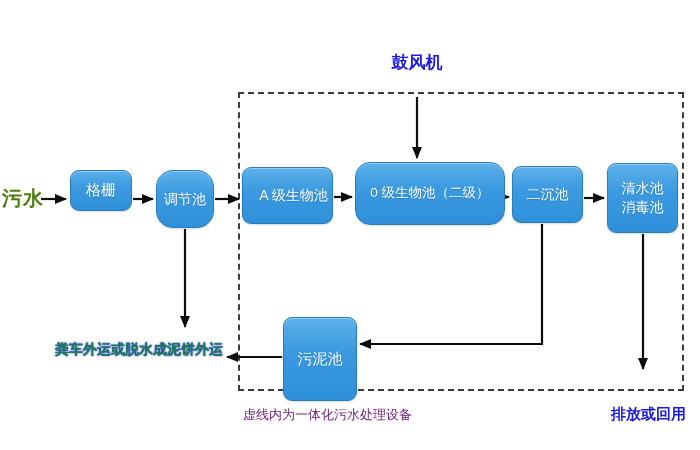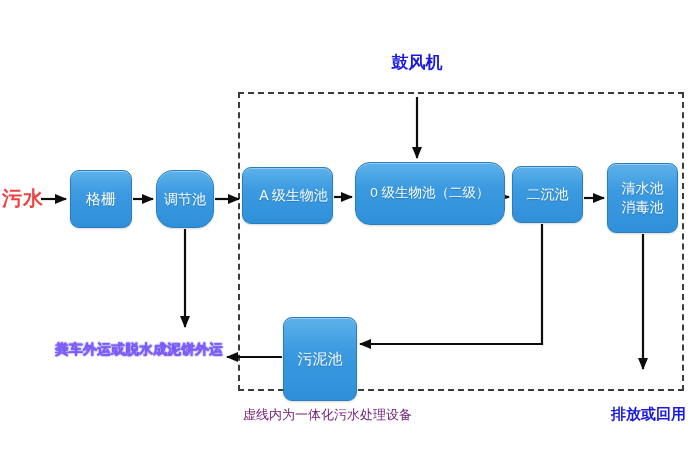--- a/index.html
+++ b/index.html
@@ -14,31 +14,31 @@
   .node{
     position:absolute;box-sizing:border-box;
     background:linear-gradient(180deg,#5db1ea 0%,#3b9ae0 40%,#2f90da 100%);
     border:1px solid #2a7cbd;border-radius:9px;
     color:#ffffff;font-size:14px;line-height:1.35;text-align:center;
     display:flex;align-items:center;justify-content:center;
     white-space:pre-line;
     box-shadow:inset 0 1px 0 rgba(255,255,255,.35), 0 1px 2px rgba(0,0,0,.15);
     text-shadow:0 1px 1px rgba(0,60,120,.35);
   }
-  .n-grid{left:70px;top:170px;width:62px;height:58px;font-size:15px;}
+  .n-grid{left:70px;top:170px;width:62px;height:41px;font-size:15px;}
   .n-regulating{left:156px;top:170px;width:58px;height:58px;border-radius:17px;}
   .n-abio{left:242px;top:167px;width:91px;height:57px;padding-left:12px;}
   .n-obio{left:355px;top:162px;width:150px;height:63px;font-size:13.5px;border-radius:15px;}
   .n-sed{left:512px;top:166px;width:71px;height:57px;}
   .n-clear{left:607px;top:163px;width:71px;height:70px;}
   .n-sludge{left:283px;top:317px;width:74px;height:84px;font-size:15px;}
-  .lbl{position:absolute;color:#ef4444;}
+  .lbl{position:absolute;color:#4d7c0f;}
   .lbl-source{left:2px;top:185px;font-size:20px;font-weight:bold;letter-spacing:1px;}
   .lbl-blower{left:378px;top:51px;width:78px;text-align:center;font-size:17px;font-weight:bold;color:#1a1ae0;}
-  .lbl-sludge-out{left:55px;top:341px;font-size:14px;font-weight:bold;color:#8b5cf6;
+  .lbl-sludge-out{left:55px;top:341px;font-size:14px;font-weight:bold;color:#15803d;
     text-shadow:0 0 2px rgba(40,40,255,.8),0 0 1px rgba(40,40,255,.9);}
   .lbl-caption{left:243px;top:406px;font-size:13px;color:#701a75;}
   .lbl-discharge{left:611px;top:405px;font-size:15px;font-weight:bold;color:#1a1ae0;}
   svg.arrows{position:absolute;left:0;top:0;pointer-events:none;}
 </style>
 </head>
 <body>
 
 <div class="canvas">
 

